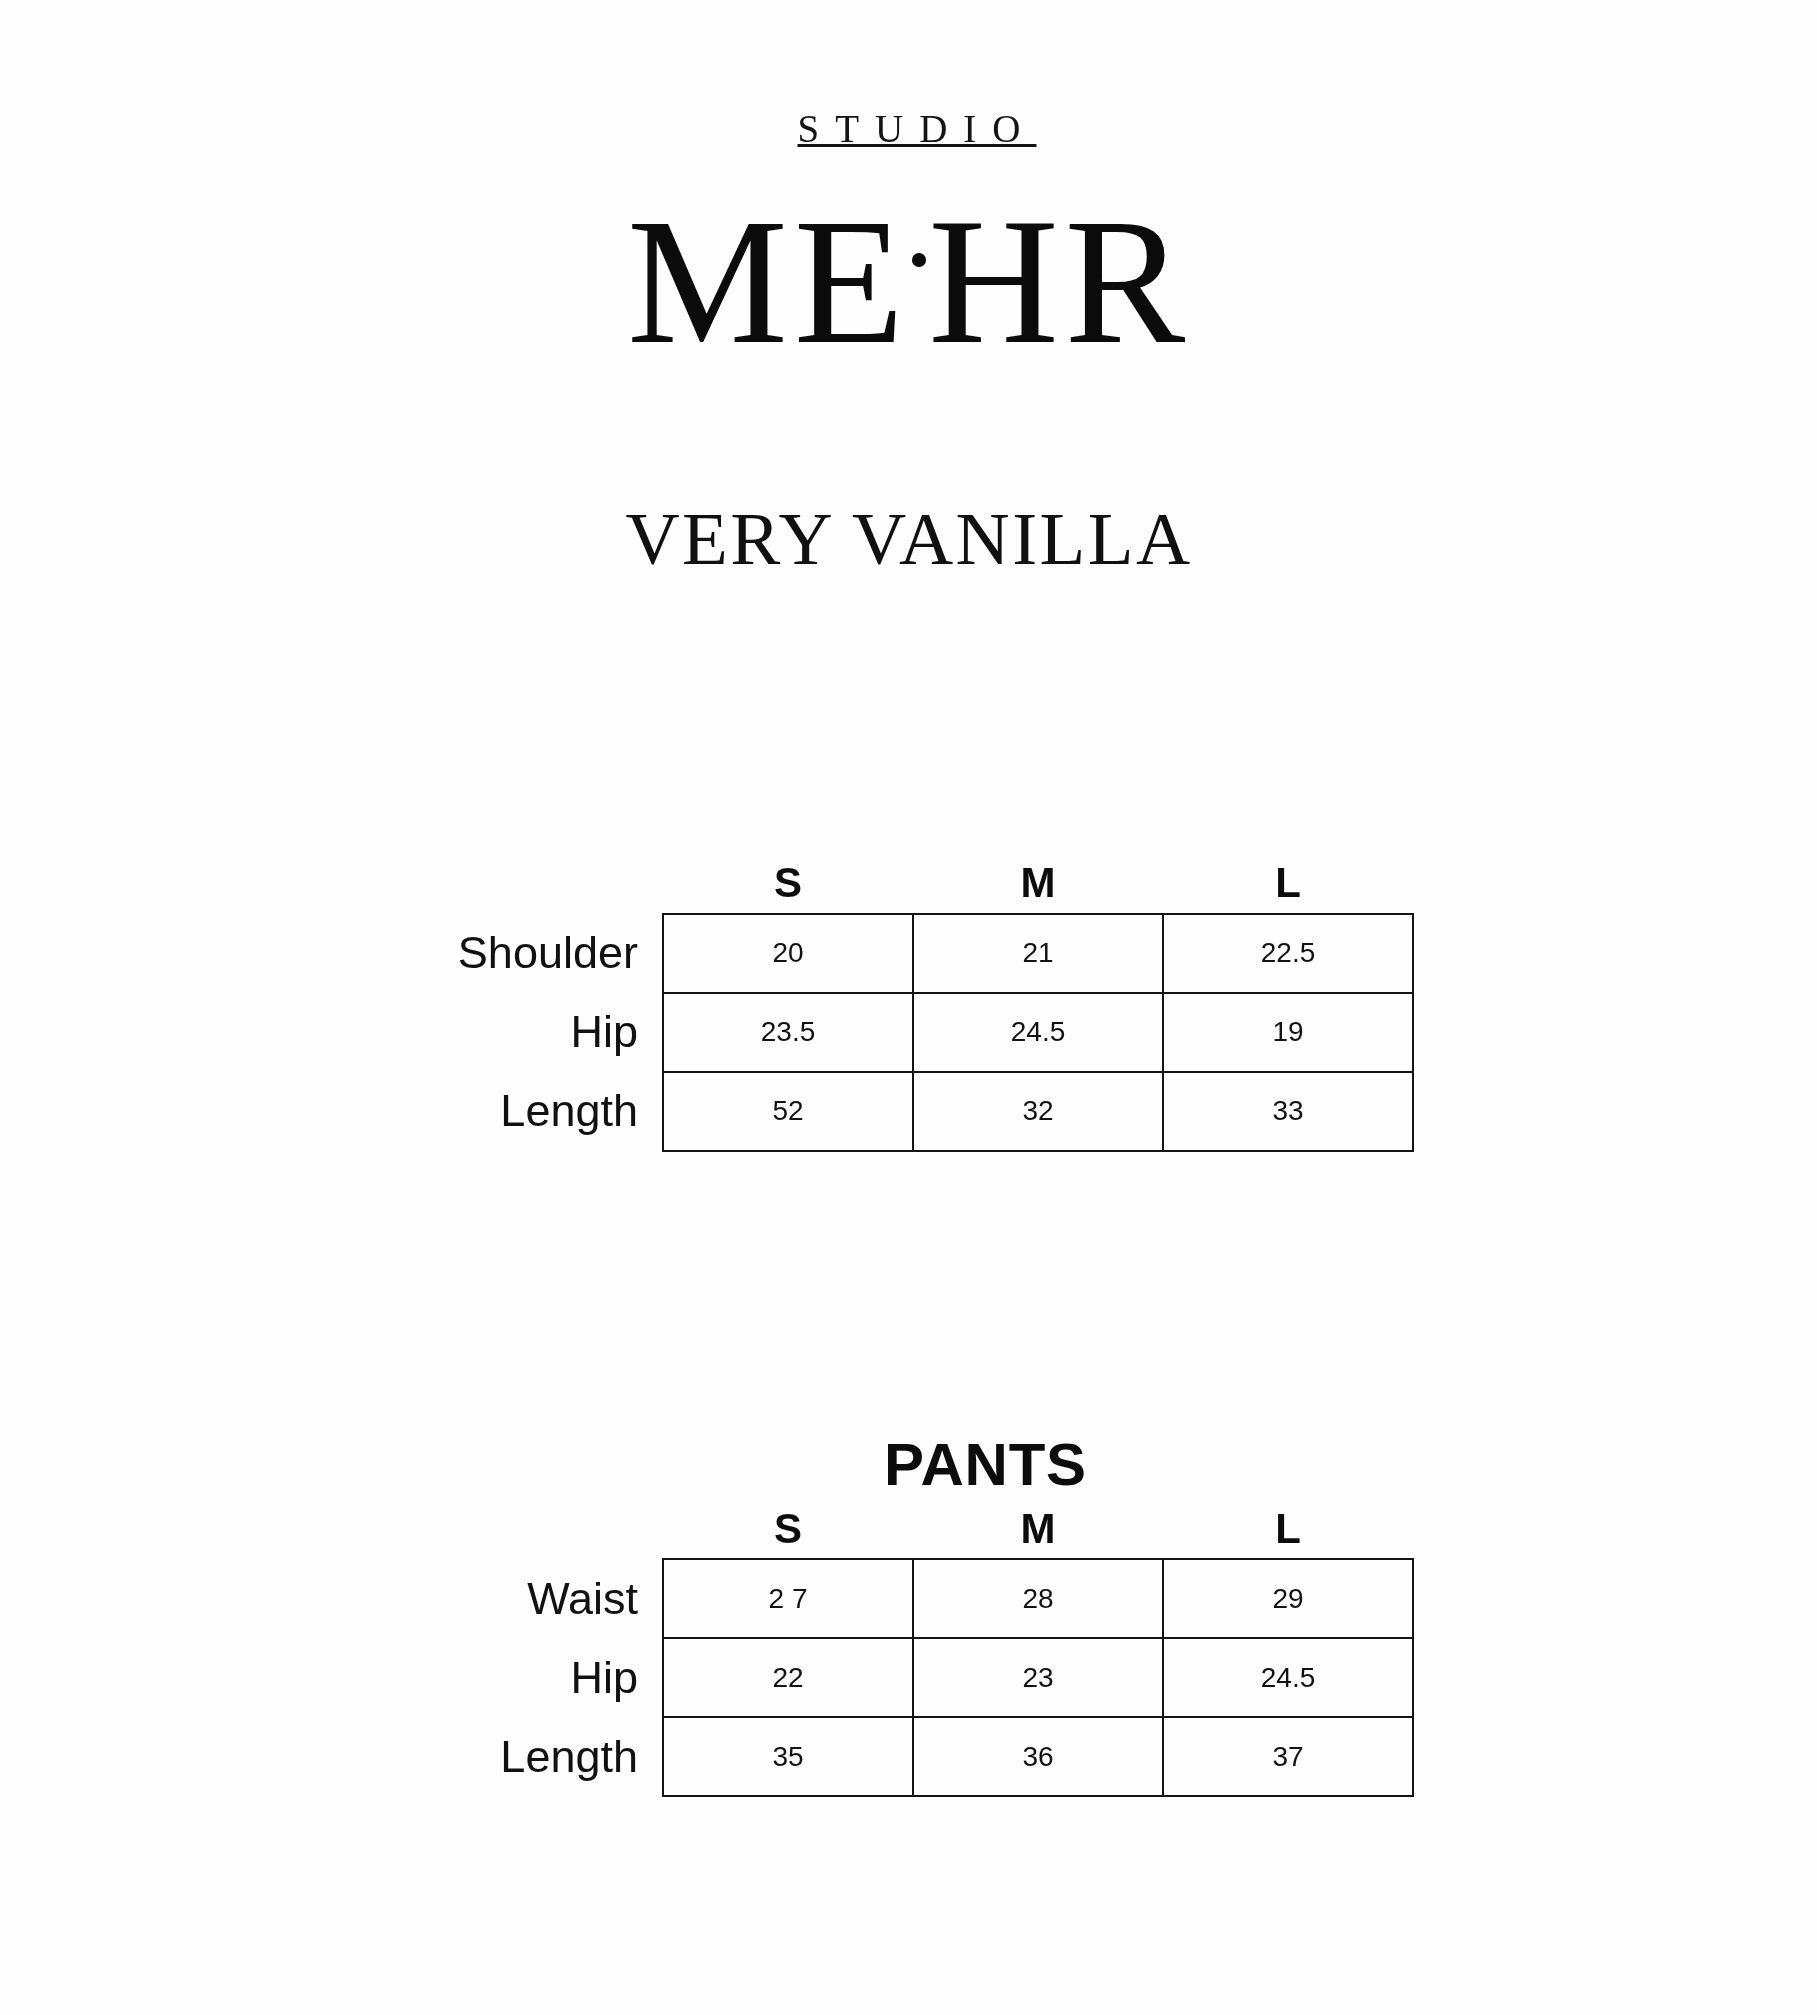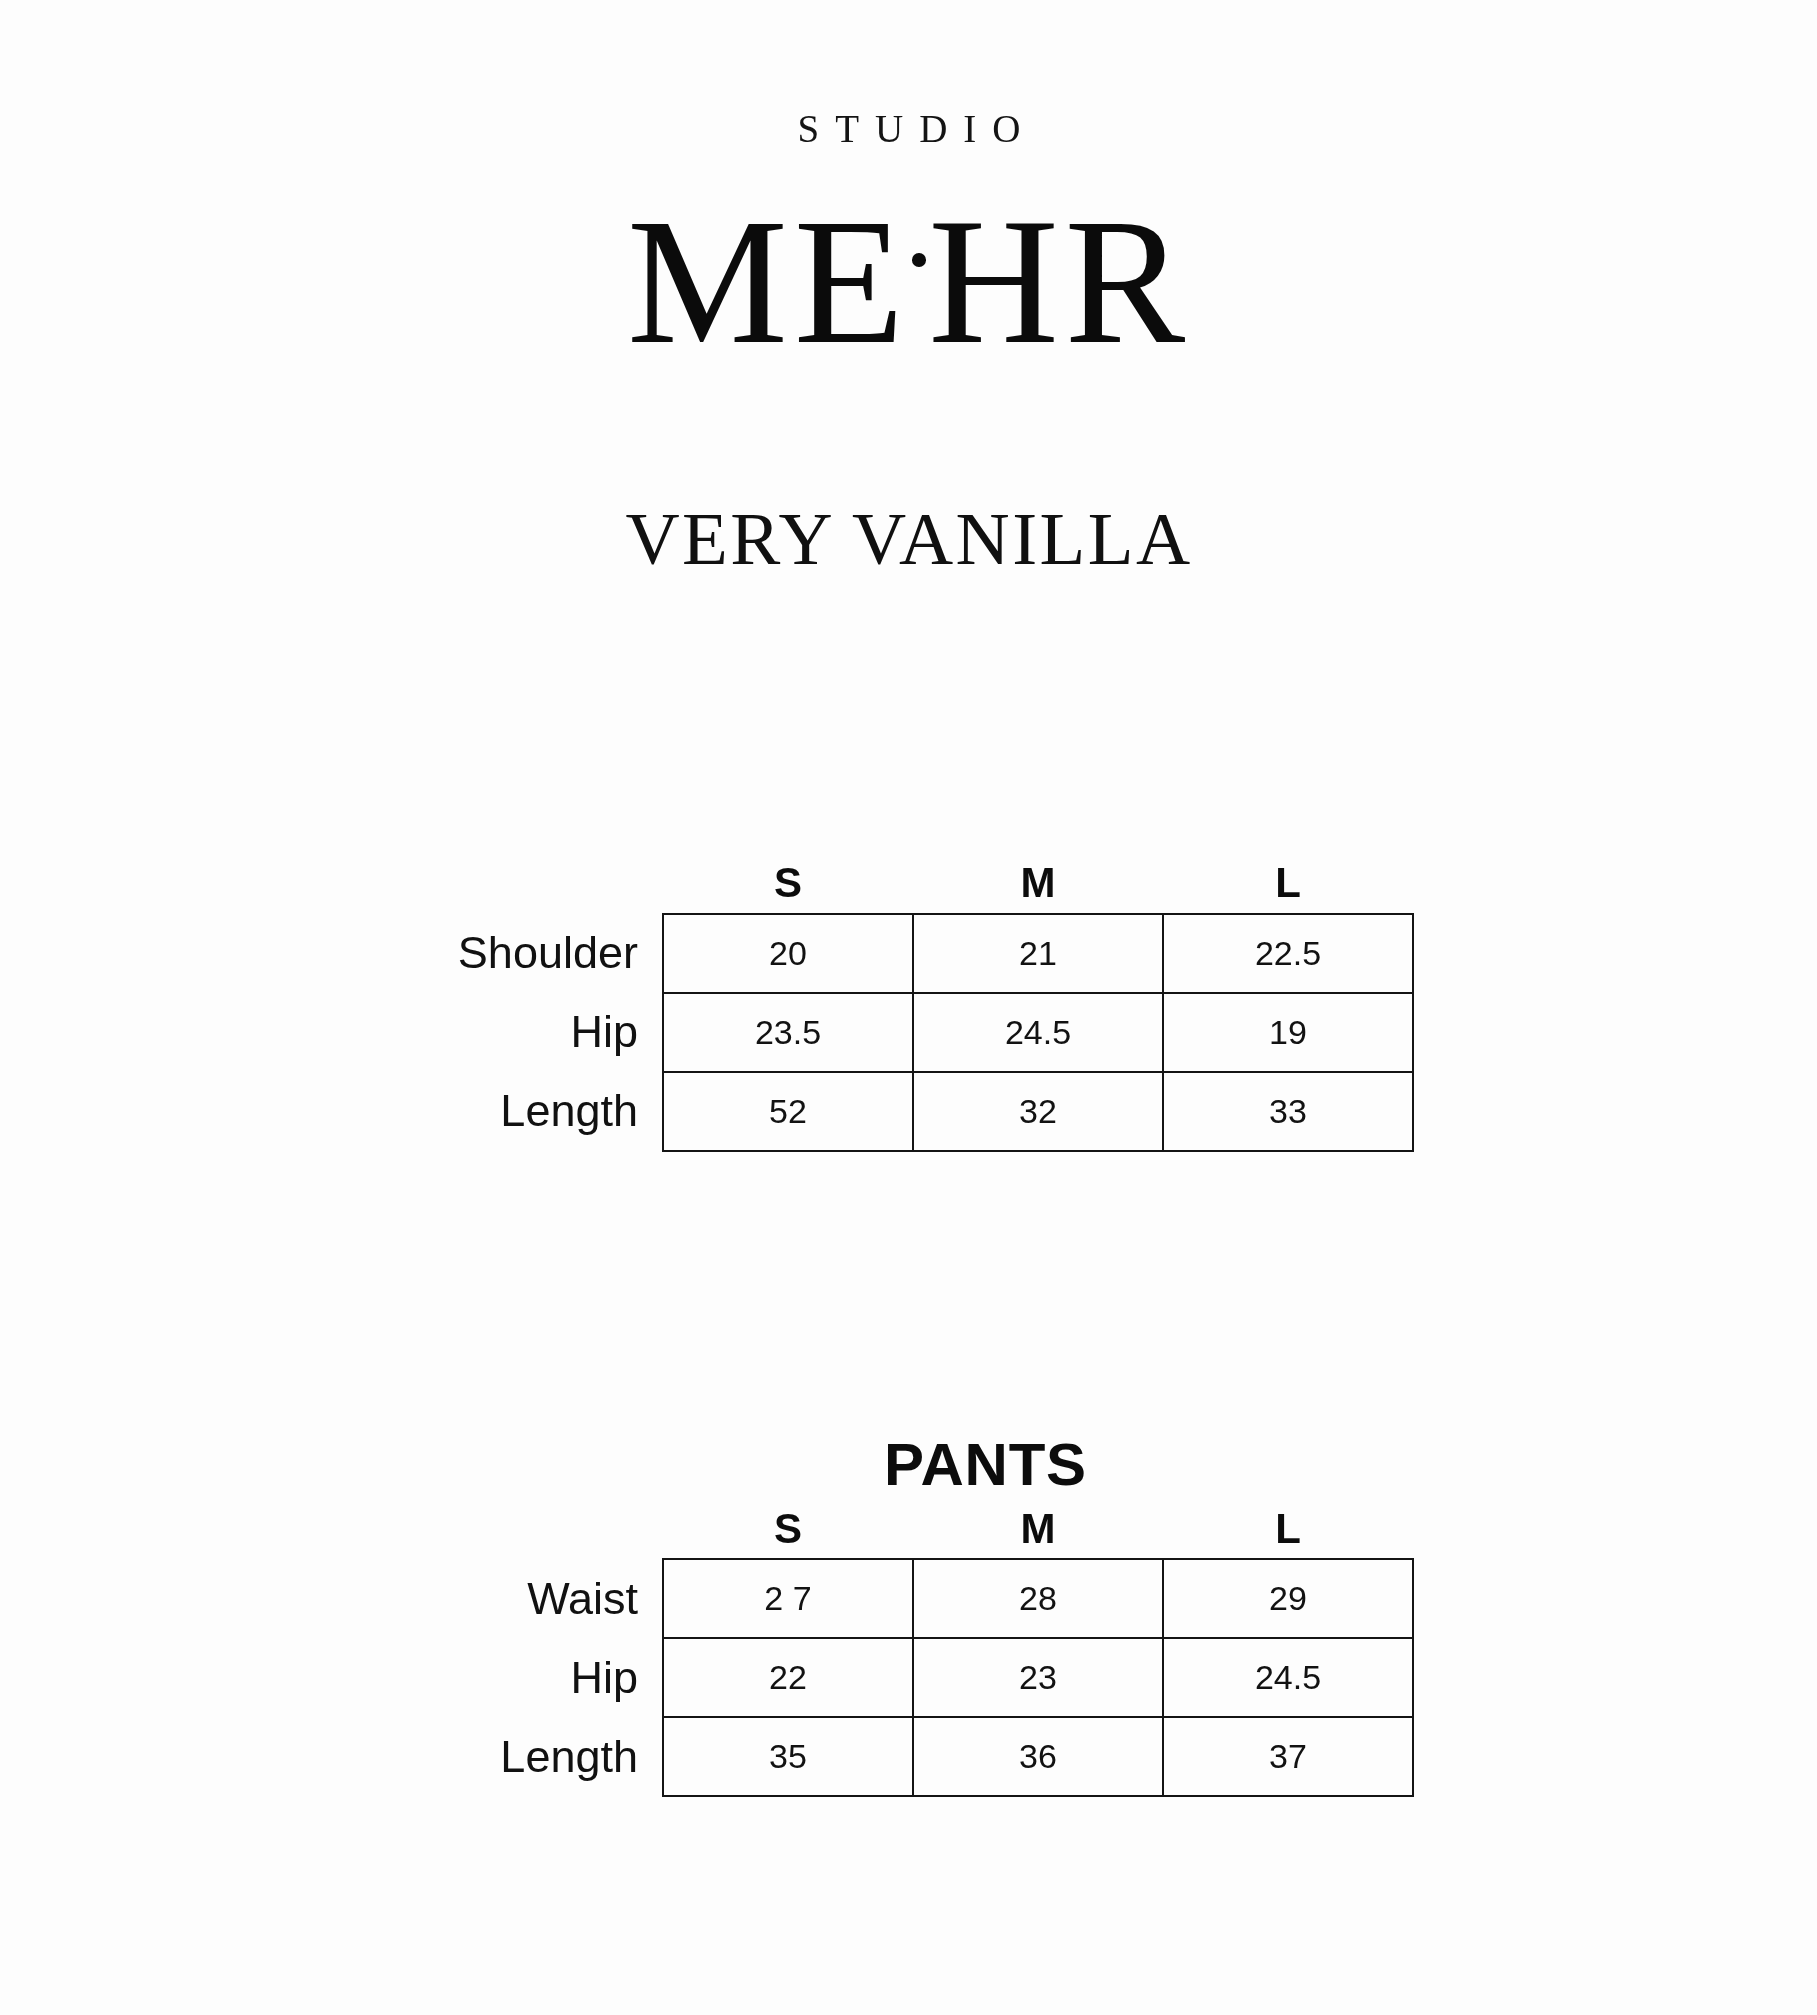--- a/index.html
+++ b/index.html
@@ -34,20 +34,21 @@
     align-items: center;
   }
   .brand-studio {
     font-family: "Liberation Serif", serif;
     font-size: 39px;
     letter-spacing: 16px;
     text-indent: 16px;
     color: #141414;
     font-weight: 400;
     line-height: 1;
+    text-decoration: underline;
   }
   .brand-name {
     margin-top: 48px;
     display: flex;
     align-items: center;
     justify-content: center;
     font-family: "Liberation Serif", serif;
     font-size: 181px;
     line-height: 0.95;
     color: #0b0b0b;
@@ -125,21 +126,21 @@
     text-align: right;
     font-size: 45px;
     font-weight: 400;
     color: #111111;
     padding-right: 24px;
     white-space: nowrap;
   }
   table.size-table td.cell {
     border: 2px solid #141414;
     text-align: center;
-    font-size: 34px;
+    font-size: 28px;
     font-weight: 400;
     color: #121212;
     height: 77px;
     padding: 0;
   }
 </style>
 </head>
 <body>
 
 <div class="page">

